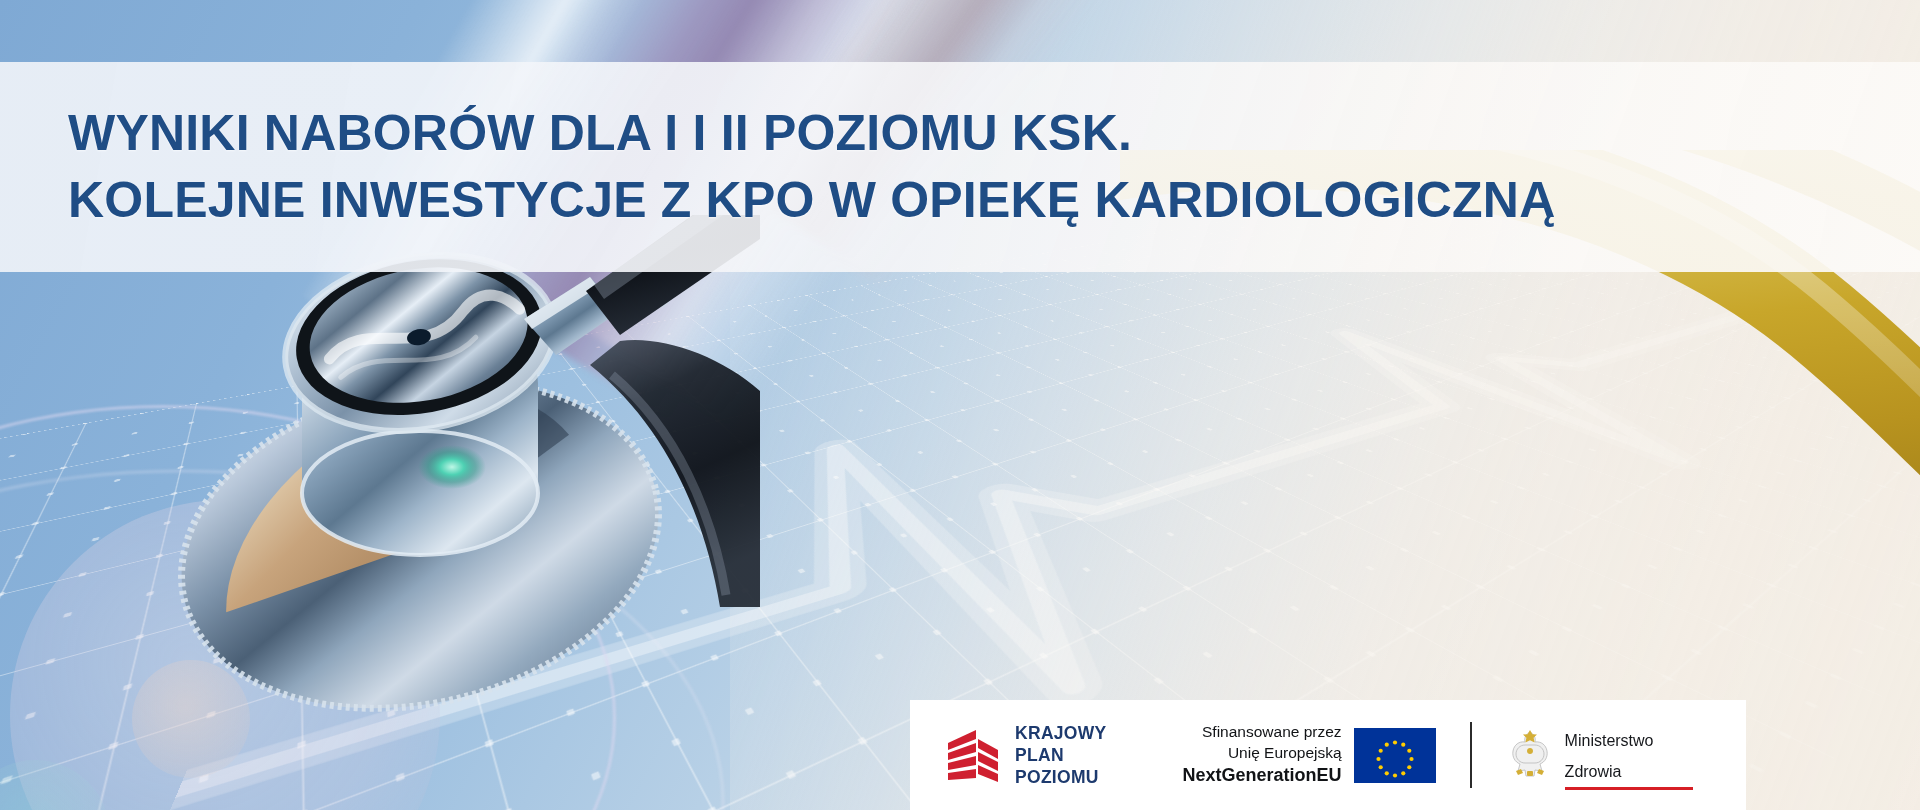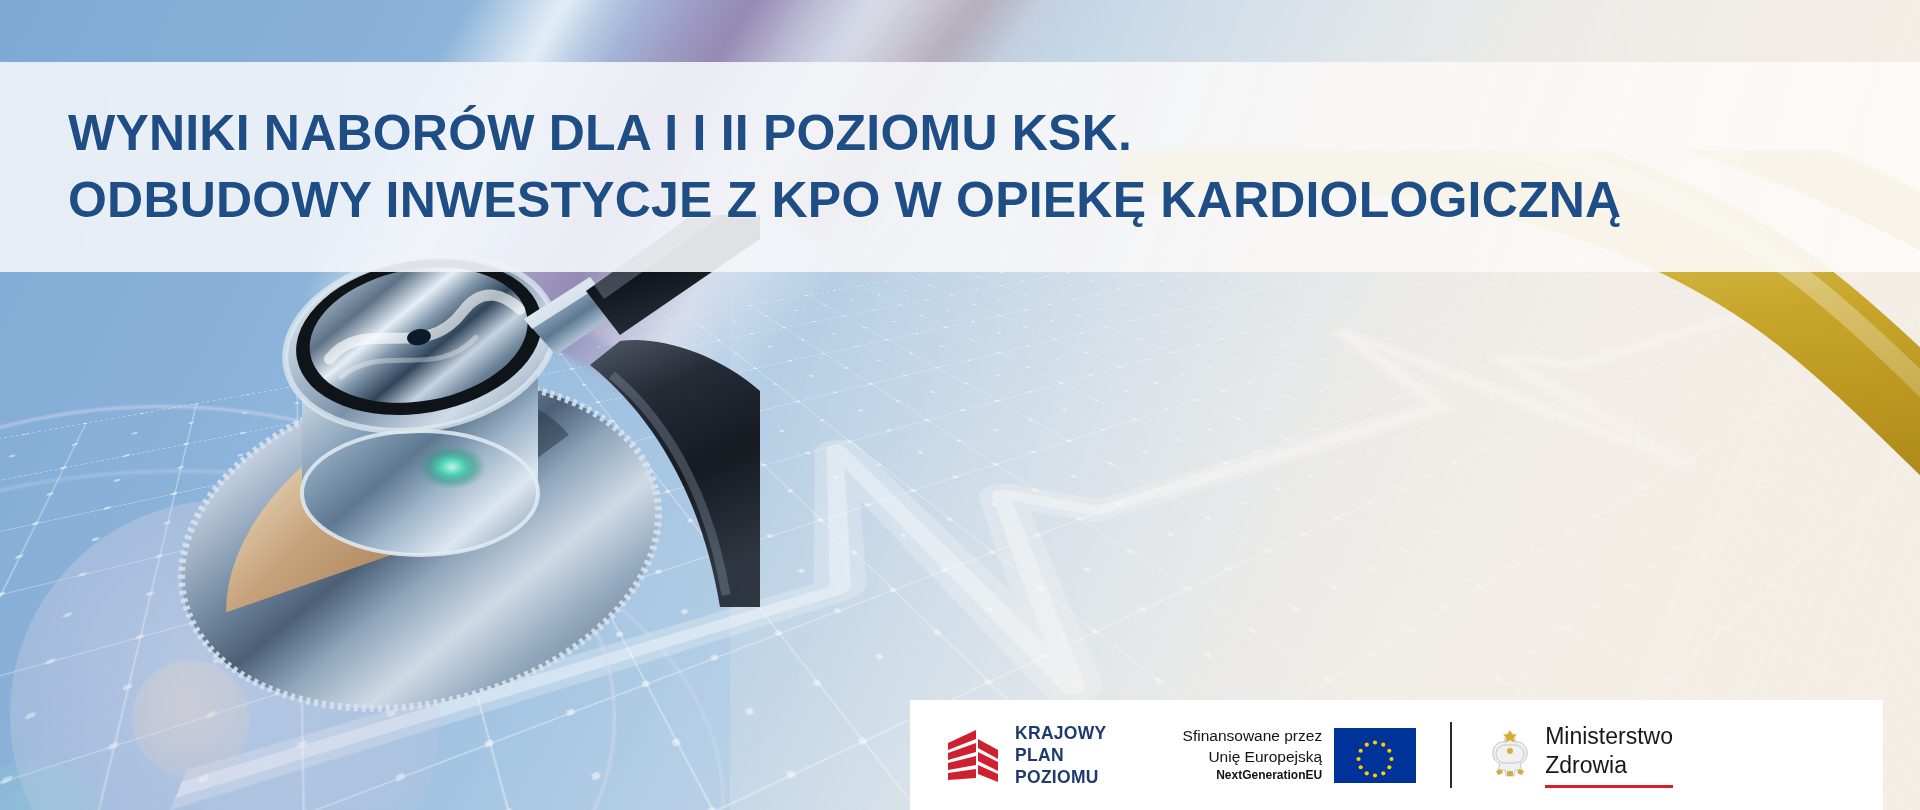--- a/index.html
+++ b/index.html
@@ -248,21 +248,21 @@
     line-height: 1.34;
     letter-spacing: 0.2px;
     white-space: nowrap;
     text-shadow: 0 1px 2px rgba(255,255,255,0.6);
   }
 
   
   .logo-bar {
     position: absolute;
     left: 910px; top: 700px;
-    width: 973px; height: 110px;
+    width: 836px; height: 110px;
     background: #ffffff;
     display: flex;
     align-items: center;
     box-sizing: border-box;
     padding: 0 43px 0 32px;
     gap: 0;
   }
   .logo-block {
     display: flex;
     align-items: center;
@@ -305,21 +305,21 @@
 
   
   .eu { gap: 12px; }
   .eu-text {
     color: #111316;
     font-family: "Liberation Sans", sans-serif;
     font-size: 15.5px;
     line-height: 1.33;
     text-align: right;
   }
-  .eu-text .bold { font-weight: bold; font-size: 12px; }
+  .eu-text .bold { font-weight: bold; font-size: 18px; }
   .eu-flag {
     width: 82px; height: 55px;
     flex: none;
     background: #003399;
     position: relative;
   }
   .eu-flag svg { width: 100%; height: 100%; display: block; }
 
   .divider {
     width: 2px;
@@ -328,22 +328,23 @@
     flex: none;
   }
 
   
   .mz { gap: 11px; }
   .mz-eagle { width: 48px; height: 56px; flex: none; }
   .mz-eagle svg { width: 100%; height: 100%; display: block; }
   .mz-text {
     color: #16181c;
     font-family: "Liberation Sans", sans-serif;
-    font-size: 23px;
+    font-size: 16px;
     line-height: 1.28;
+    margin-top: 11px;
   }
   .mz-rule {
     margin-top: 5px;
     width: 128px;
     height: 3px;
     background: #d61f26;
   }
 </style>
 </head>
 <body>
@@ -490,21 +491,21 @@
       <path d="M 474,70 L 640,-46 L 640,-26 L 484,84 Z" fill="#7e8a99" opacity="0.45"></path>
 
       <path d="M 470,150 C 545,210 585,300 600,392 L 640,392 L 640,176
                C 600,140 540,120 500,126 Z" fill="url(#tubeDark)" opacity="0.95"></path>
       <path d="M 492,160 C 556,214 592,296 606,380" fill="none" stroke="#8d99a8" stroke-width="9" opacity="0.35"></path>
     </svg>
   </div>
 
   <div class="title-band">
     <div class="title-line">WYNIKI NABORÓW DLA I I II POZIOMU KSK.</div>
-    <div class="title-line">ODBUDOWY INWESTYCJE Z KPO W OPIEKĘ KARDIOLOGICZNĄ</div>
+    <div class="title-line">KOLEJNE INWESTYCJE Z KPO W OPIEKĘ KARDIOLOGICZNĄ</div>
   </div>
 
   <div class="logo-bar">
 
     <div class="logo-block kpo">
       <div class="kpo-mark">
         <svg viewBox="0 0 60 58">
           <g fill="#cf2030">
             <path d="M6,17 L34,4 L34,13 L6,24 Z"></path>
             <path d="M6,27 L34,17 L34,26 L6,34 Z"></path>

